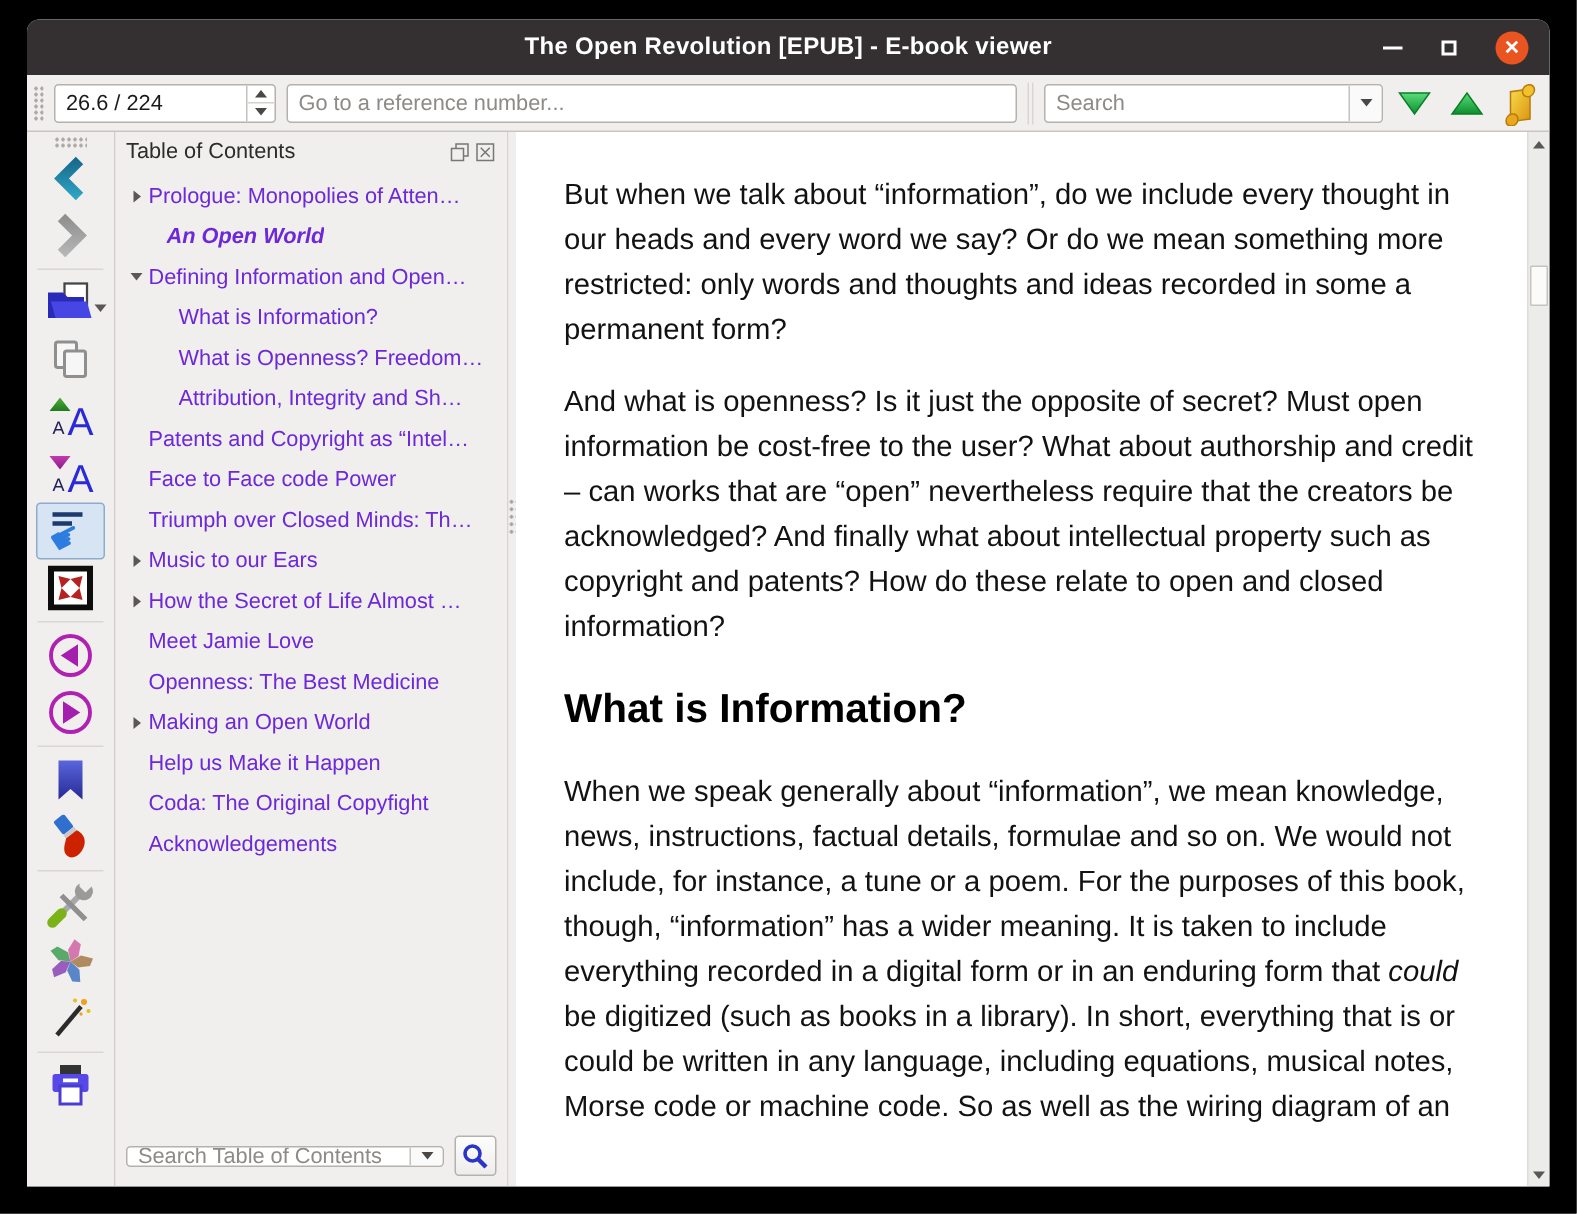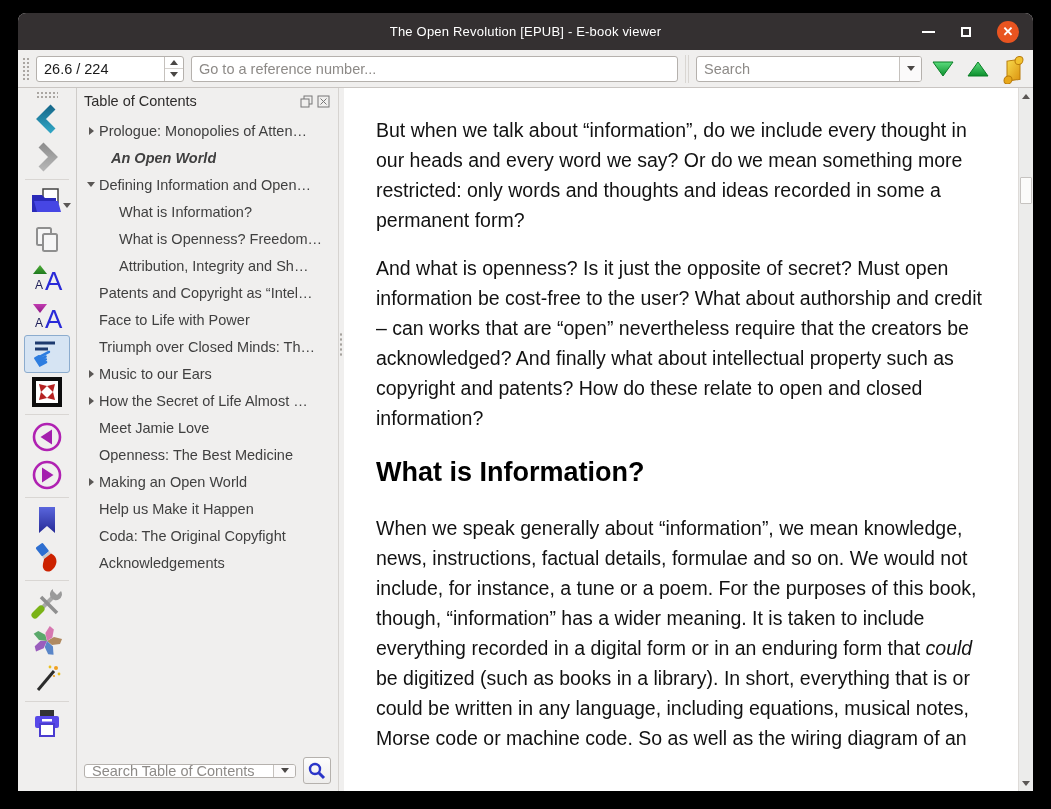--- a/index.html
+++ b/index.html
@@ -1,21 +1,21 @@
 <!DOCTYPE html>
 <html><head>
 <meta charset="utf-8">
 <style>
   * { box-sizing: border-box; margin: 0; padding: 0; }
   html,body { width:1051px; height:809px; background:#000; font-family:"Liberation Sans", sans-serif; overflow:hidden; }
   .window { position:absolute; left:18px; top:13px; width:1015px; height:778px; background:#f0efee; border-radius:8px 8px 0 0; overflow:hidden; display:flex; flex-direction:column; }
 
   
   .titlebar { height:37px; background:#343031; color:#fff; display:flex; align-items:center; justify-content:center; position:relative; flex:none; }
-  .titlebar .title { font-size:13px; font-weight:normal; letter-spacing:.2px; }
+  .titlebar .title { font-size:16px; font-weight:bold; letter-spacing:.2px; }
   .win-controls { position:absolute; right:14px; top:0; height:100%; display:flex; align-items:center; gap:26px; }
   .min-glyph { width:13px; height:2px; background:#fff; display:block; }
   .max-glyph { width:10px; height:10px; border:2px solid #fff; display:block; }
   .close-btn { width:22px; height:22px; border-radius:50%; background:#e95420; color:#fff; display:flex; align-items:center; justify-content:center; font-size:13px; font-weight:bold; line-height:1; }
 
   
   .toolbar { height:38px; flex:none; background:#f0efee; border-bottom:1px solid #c9c5c2; display:flex; align-items:center; padding:0 6px 0 4px; gap:7px; }
   .drag-dots-v { width:7px; height:24px; background-image:radial-gradient(circle,#aaa6a2 1px,transparent 1.3px); background-size:4px 4px; flex:none; }
   .field { height:26px; background:#fff; border:1px solid #b5b1ad; border-radius:3px; display:flex; align-items:stretch; overflow:hidden; }
   .field input { border:none; outline:none; font-size:14.5px; color:#1a1a1a; padding:0 7px; width:100%; font-family:"Liberation Sans",sans-serif; background:transparent; }
@@ -46,21 +46,21 @@
   
   .toc-panel { width:262px; flex:none; background:#f0efee; border-right:1px solid #d6d3d0; display:flex; flex-direction:column; min-height:0; }
   .toc-header { height:24px; flex:none; display:flex; align-items:center; padding:2px 8px 0 7px; font-size:14.5px; color:#2e2c2b; }
   .toc-header-icons { margin-left:auto; display:flex; gap:4px; align-items:center; }
   .toc-list { flex:1; min-height:0; overflow:hidden; padding-top:5px; }
   .toc-row { height:27px; display:flex; align-items:center; padding-left:6px; white-space:nowrap; }
   .tree-arrow { width:16px; flex:none; display:flex; align-items:center; justify-content:center; }
   .toc-row.d1 .tree-arrow { margin-left:20px; }
   .tree-arrow.collapsed::before { content:""; width:0;height:0; border-left:5px solid #5a5755; border-top:4px solid transparent; border-bottom:4px solid transparent; }
   .tree-arrow.expanded::before { content:""; width:0;height:0; border-top:5px solid #5a5755; border-left:4px solid transparent; border-right:4px solid transparent; }
-  .toc-label { font-size:14.5px; color:#404040; overflow:hidden; }
+  .toc-label { font-size:14.5px; color:#6d28d9; overflow:hidden; }
   .toc-row.current .toc-label { font-weight:bold; font-style:italic;margin-left:12px; }
   .toc-search-row { height:41px; flex:none; display:flex; align-items:center; padding:0 7px; gap:7px; }
   .toc-combo { flex:1; height:14px; }
   .toc-search-btn { width:28px; height:27px; flex:none; border:1px solid #b5b1ad; border-radius:3px; background:linear-gradient(#fdfdfc,#eeedec); display:flex; align-items:center; justify-content:center; }
 
   
   .splitter { width:5px; flex:none; background:#f0efee; position:relative; }
   .splitter-dots { position:absolute; left:0; top:244px; width:5px; height:24px; background-image:radial-gradient(circle,#a5a19d 1px,transparent 1.3px); background-size:4px 5px; }
 
   
@@ -380,21 +380,21 @@
         <div class="toc-row d1">
             <span class="tree-arrow"></span>
             <span class="toc-label">Attribution, Integrity and Sh…</span>
           </div>
         <div class="toc-row d0">
             <span class="tree-arrow"></span>
             <span class="toc-label">Patents and Copyright as “Intel…</span>
           </div>
         <div class="toc-row d0">
             <span class="tree-arrow"></span>
-            <span class="toc-label">Face to Life with Power</span>
+            <span class="toc-label">Face to Face code Power</span>
           </div>
         <div class="toc-row d0">
             <span class="tree-arrow"></span>
             <span class="toc-label">Triumph over Closed Minds: Th…</span>
           </div>
         <div class="toc-row d0">
             <span class="tree-arrow collapsed"></span>
             <span class="toc-label">Music to our Ears</span>
           </div>
         <div class="toc-row d0">

